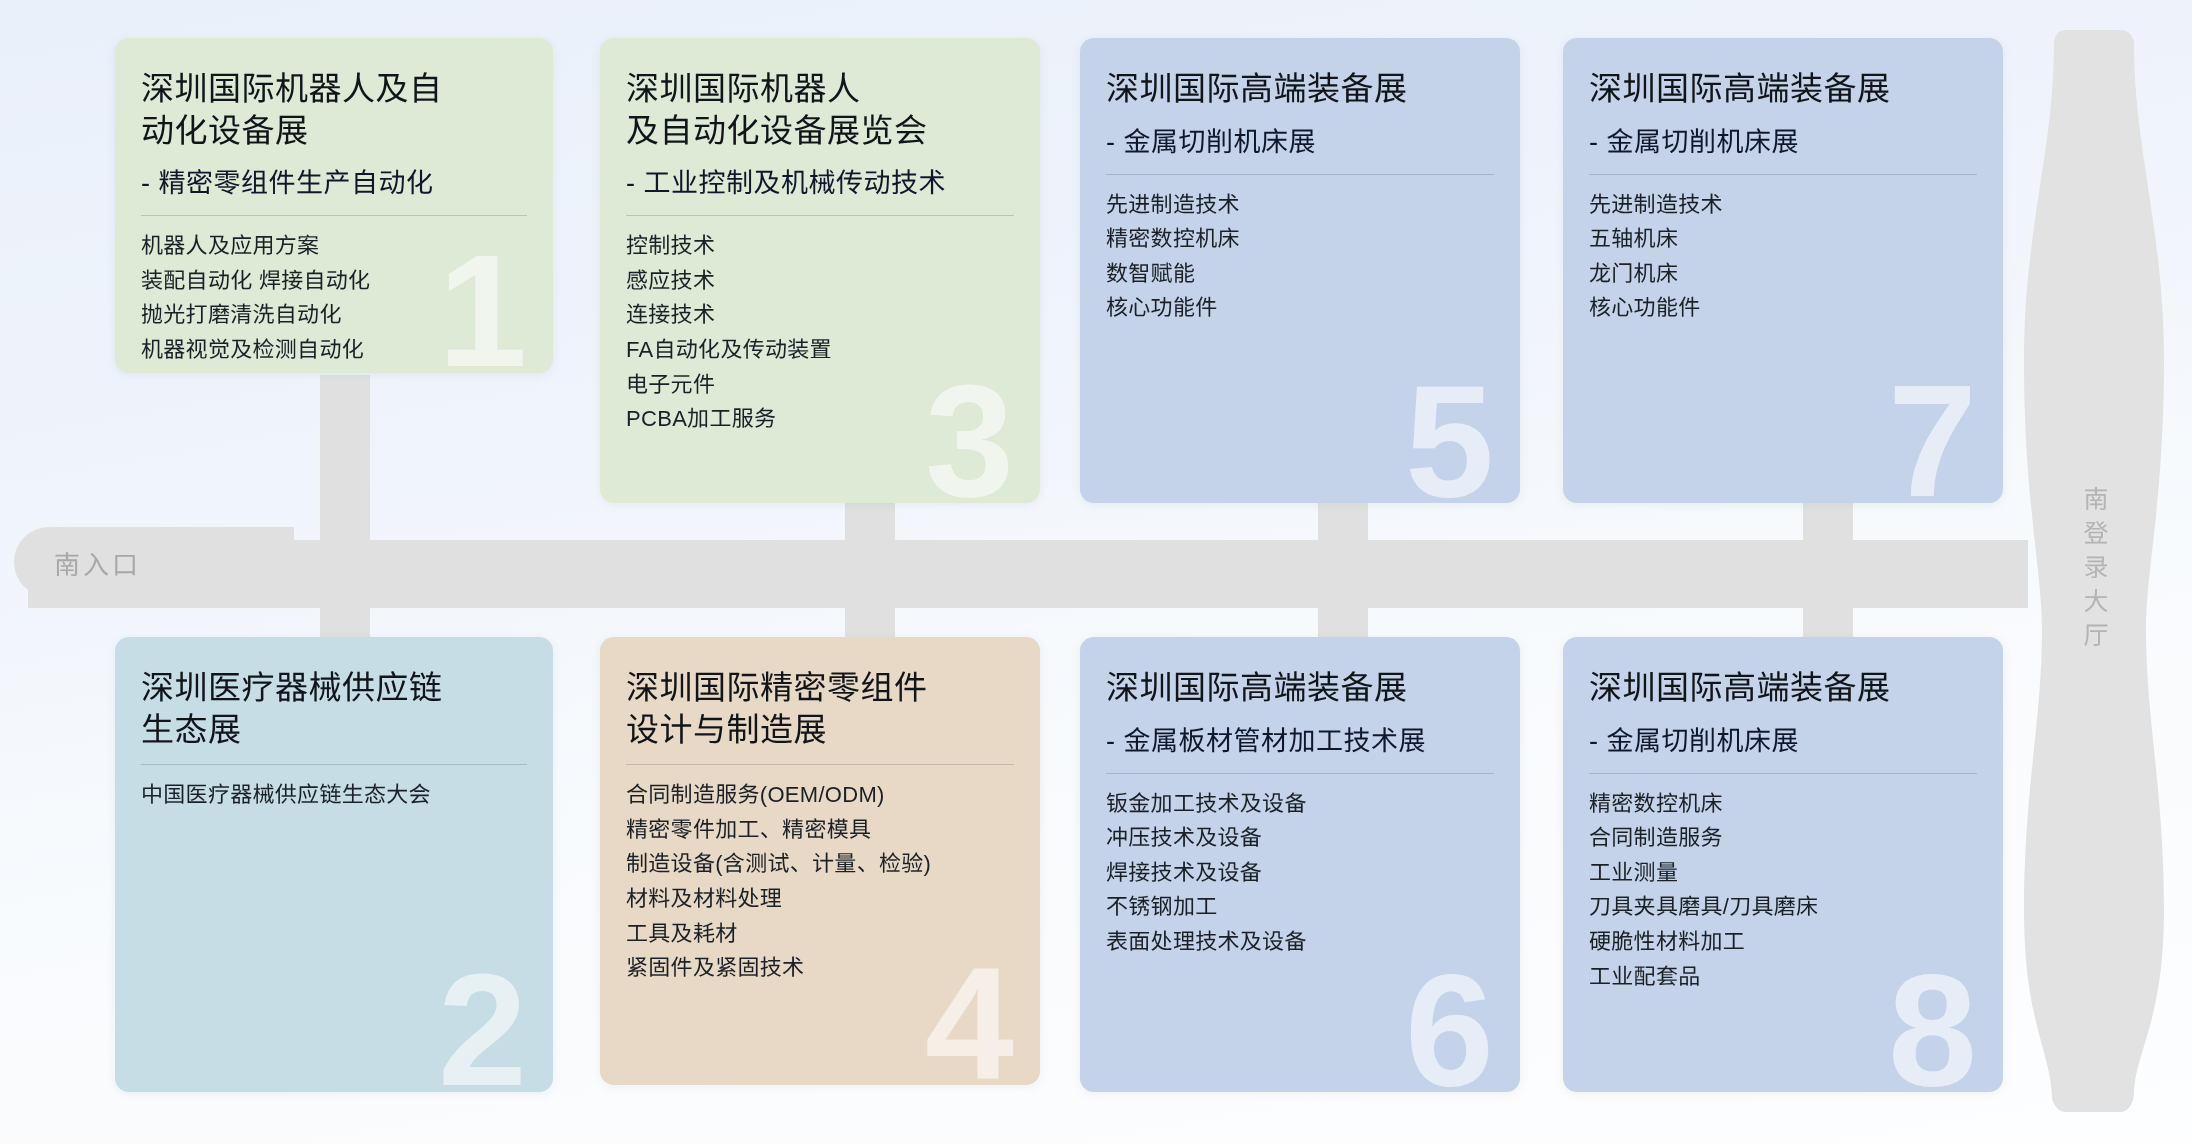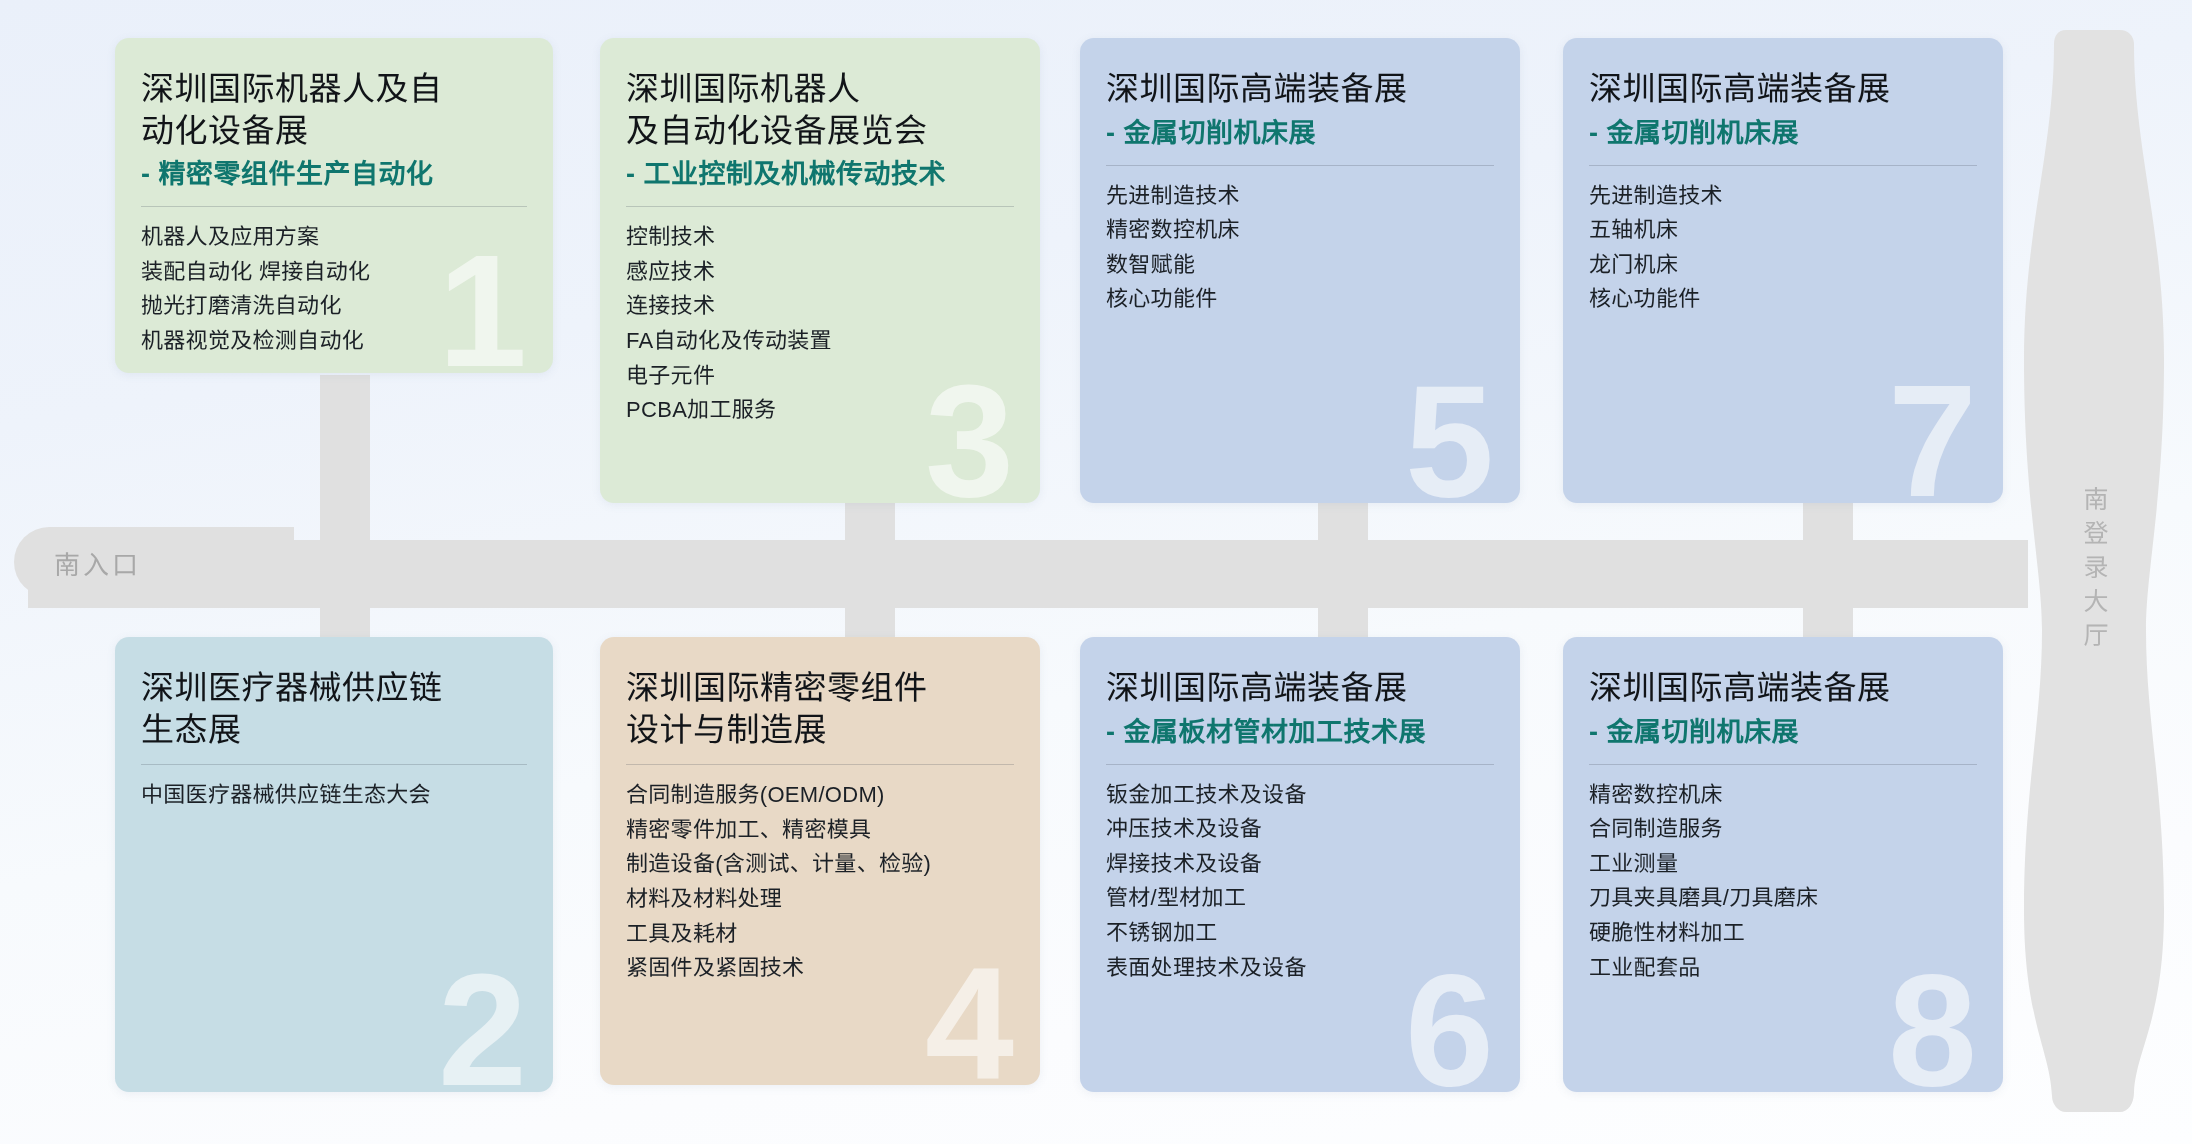--- a/index.html
+++ b/index.html
@@ -56,22 +56,22 @@
     font-size:160px;line-height:1;font-weight:700;
     color:rgba(255,255,255,.58);
     pointer-events:none;user-select:none;
   }
   .card .head{position:relative;z-index:2;}
   .title{
     font-size:33px;line-height:1.26;color:#111418;
     font-weight:400;white-space:pre-line;letter-spacing:.5px;
   }
   .subtitle{
-    font-size:27px;line-height:1.3;color:#0f766e;font-weight:700;
-    margin-top:6px;letter-spacing:.5px;white-space:nowrap;
+    font-size:27px;line-height:1.3;color:#0f172a;font-weight:400;
+    margin-top:15px;letter-spacing:.5px;white-space:nowrap;
   }
   .rule{height:1px;background:rgba(60,70,80,.22);margin:14px 0 16px 0;position:relative;z-index:2;}
   .items{position:relative;z-index:2;}
   .item{
     font-size:22px;line-height:1.30;color:#1b2026;
     margin-bottom:6px;letter-spacing:.3px;white-space:nowrap;
   }
 
   
   .theme-green{background:#dcead6;}
@@ -219,21 +219,20 @@
     <div class="bignum">6</div>
     <div class="head">
       <div class="title">深圳国际高端装备展</div>
       <div class="subtitle">- 金属板材管材加工技术展</div>
     </div>
     <div class="rule"></div>
     <div class="items">
       <div class="item">钣金加工技术及设备</div>
       <div class="item">冲压技术及设备</div>
       <div class="item">焊接技术及设备</div>
-      <div class="item">管材/型材加工</div>
       <div class="item">不锈钢加工</div>
       <div class="item">表面处理技术及设备</div>
     </div>
   </div>
 
   <div class="card theme-blue" style="left:1563px;top:637px;width:440px;height:455px;">
     <div class="bignum">8</div>
     <div class="head">
       <div class="title">深圳国际高端装备展</div>
       <div class="subtitle">- 金属切削机床展</div>

